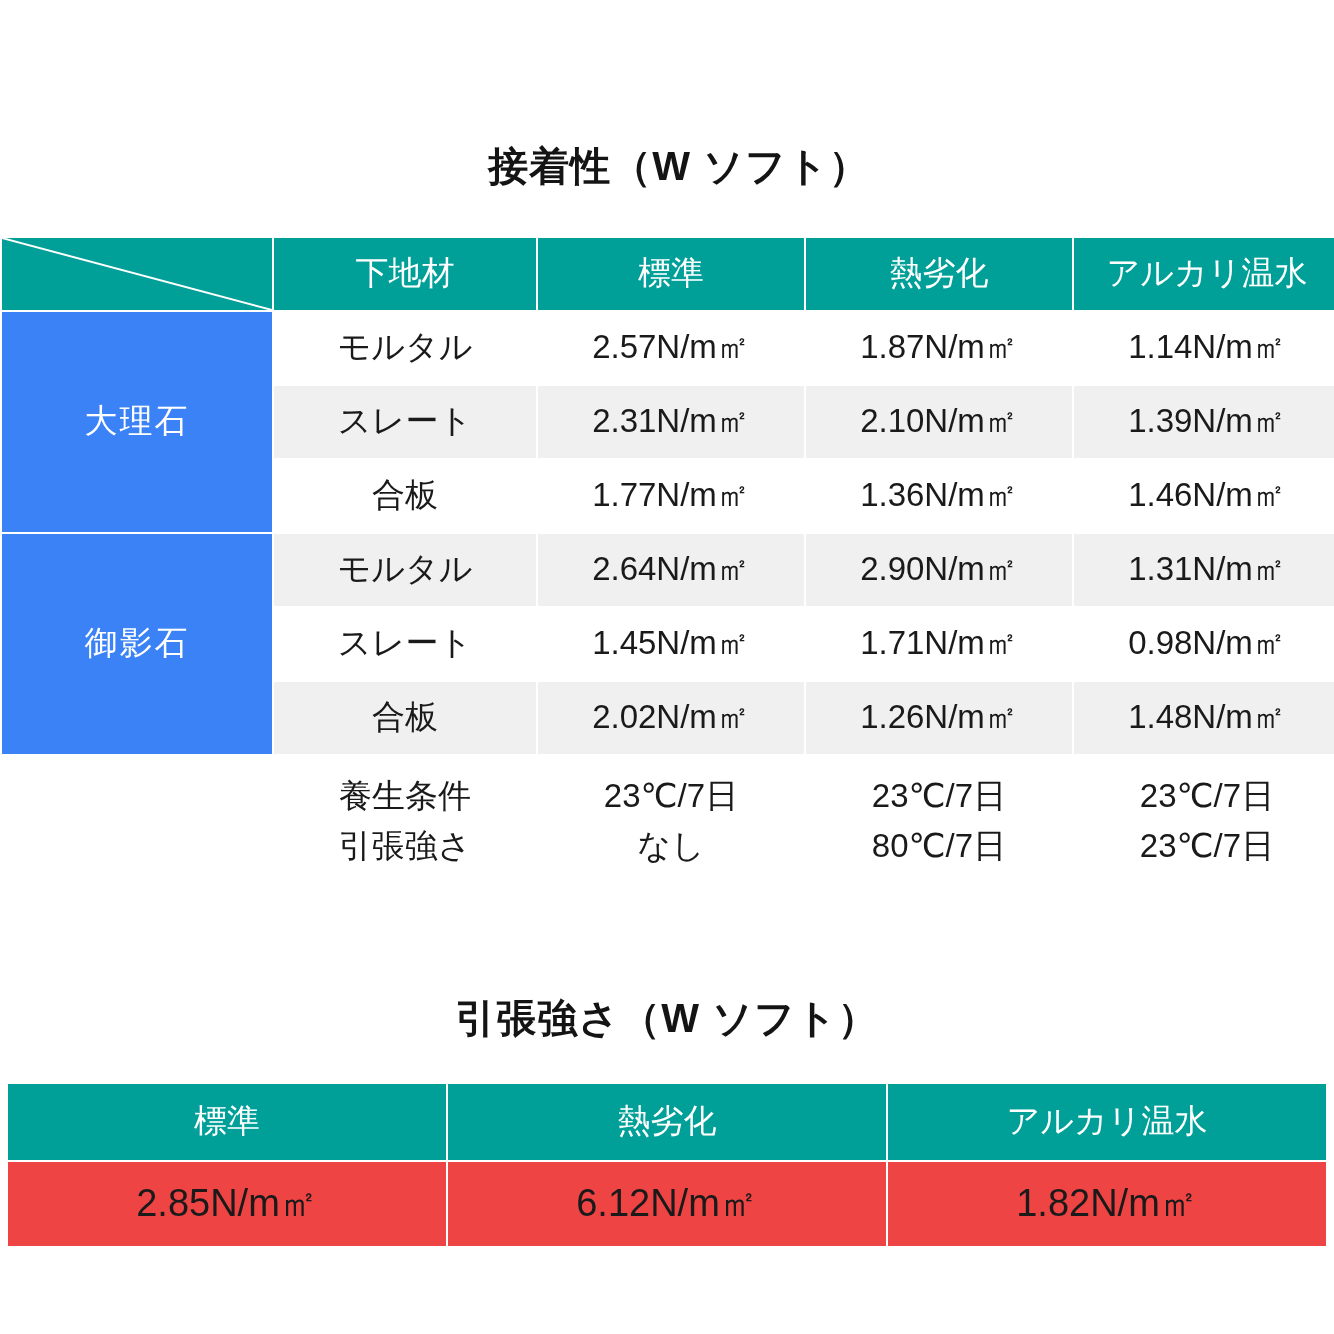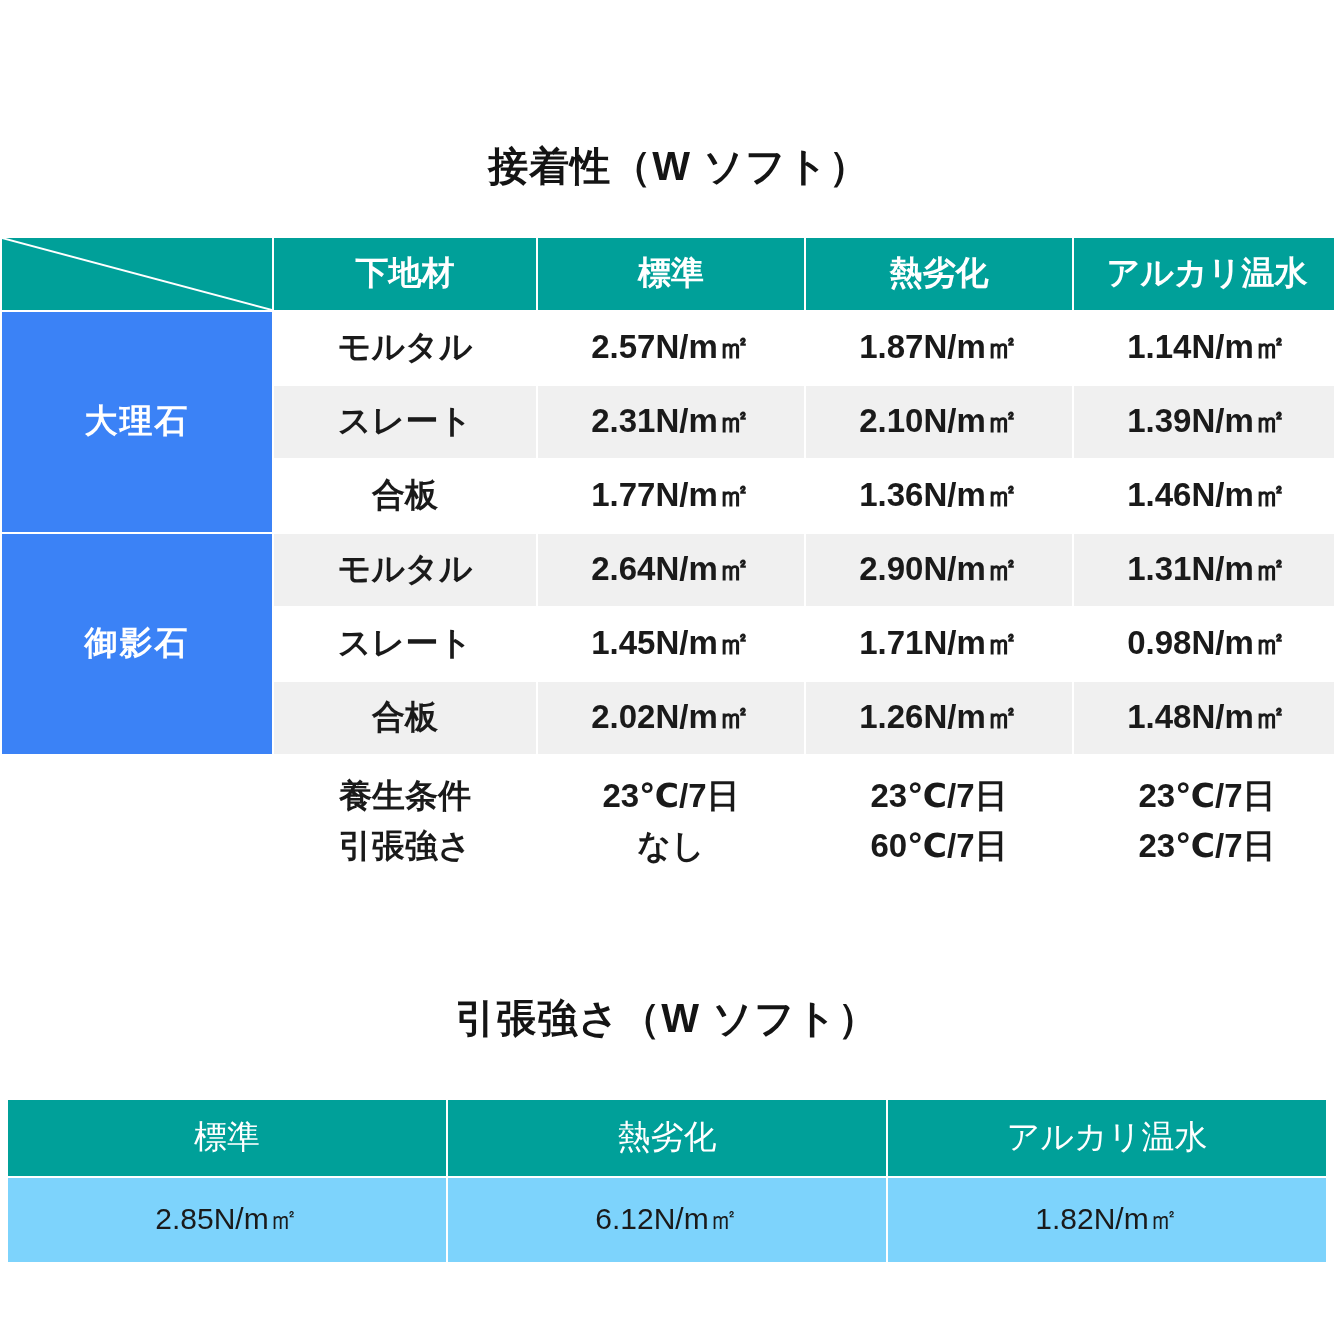--- a/index.html
+++ b/index.html
@@ -30,21 +30,21 @@
   }
 
   #title-adhesion {
     padding-top: 112px;
     margin-bottom: 42px;
     padding-left: 24px;
   }
 
   #title-tensile {
     padding-top: 92px;
-    margin-bottom: 52px;
+    margin-bottom: 36px;
   }
 
   table {
     border-collapse: collapse;
     table-layout: fixed;
   }
 
   
   .adhesion-table {
     width: 1320px;
@@ -52,21 +52,21 @@
   }
   .adhesion-table col.c-stone  { width: 272px; }
   .adhesion-table col.c-base   { width: 264px; }
   .adhesion-table col.c-data   { width: 268px; }
 
   .adhesion-table th,
   .adhesion-table td {
     border: 2px solid #ffffff;
     text-align: center;
     vertical-align: middle;
-    font-weight: bold;
+    font-weight: normal;
     font-size: 33px;
     height: 72px;
     padding: 0;
   }
 
   .hdr {
     background: #00a099;
     color: #ffffff;
     font-size: 33px;
     height: 74px;
@@ -128,22 +128,22 @@
   .tensile-table col { width: 440px; }
   .tensile-table th {
     background: #00a099;
     color: #ffffff;
     font-size: 33px;
     font-weight: normal;
     height: 74px;
     border: 2px solid #ffffff;
   }
   .tensile-table td {
-    background: #7dd3fc;
-    font-size: 30px;
+    background: #ef4444;
+    font-size: 38px;
     height: 82px;
     text-align: center;
     border: 2px solid #ffffff;
   }
 </style>
 </head>
 <body>
 
 <div class="page">
 
@@ -216,21 +216,21 @@
         <td class="blank"></td>
         <td class="cond-label">養生条件</td>
         <td>23℃/7日</td>
         <td>23℃/7日</td>
         <td>23℃/7日</td>
       </tr>
       <tr class="cond-row">
         <td class="blank"></td>
         <td class="cond-label">引張強さ</td>
         <td>なし</td>
-        <td>60℃/7日</td>
+        <td>80℃/7日</td>
         <td>23℃/7日</td>
       </tr>
     </tbody>
   </table>
 
   <h1 class="section-title" id="title-tensile">引張強さ（W ソフト）</h1>
 
   <table class="tensile-table">
     <colgroup>
       <col>

